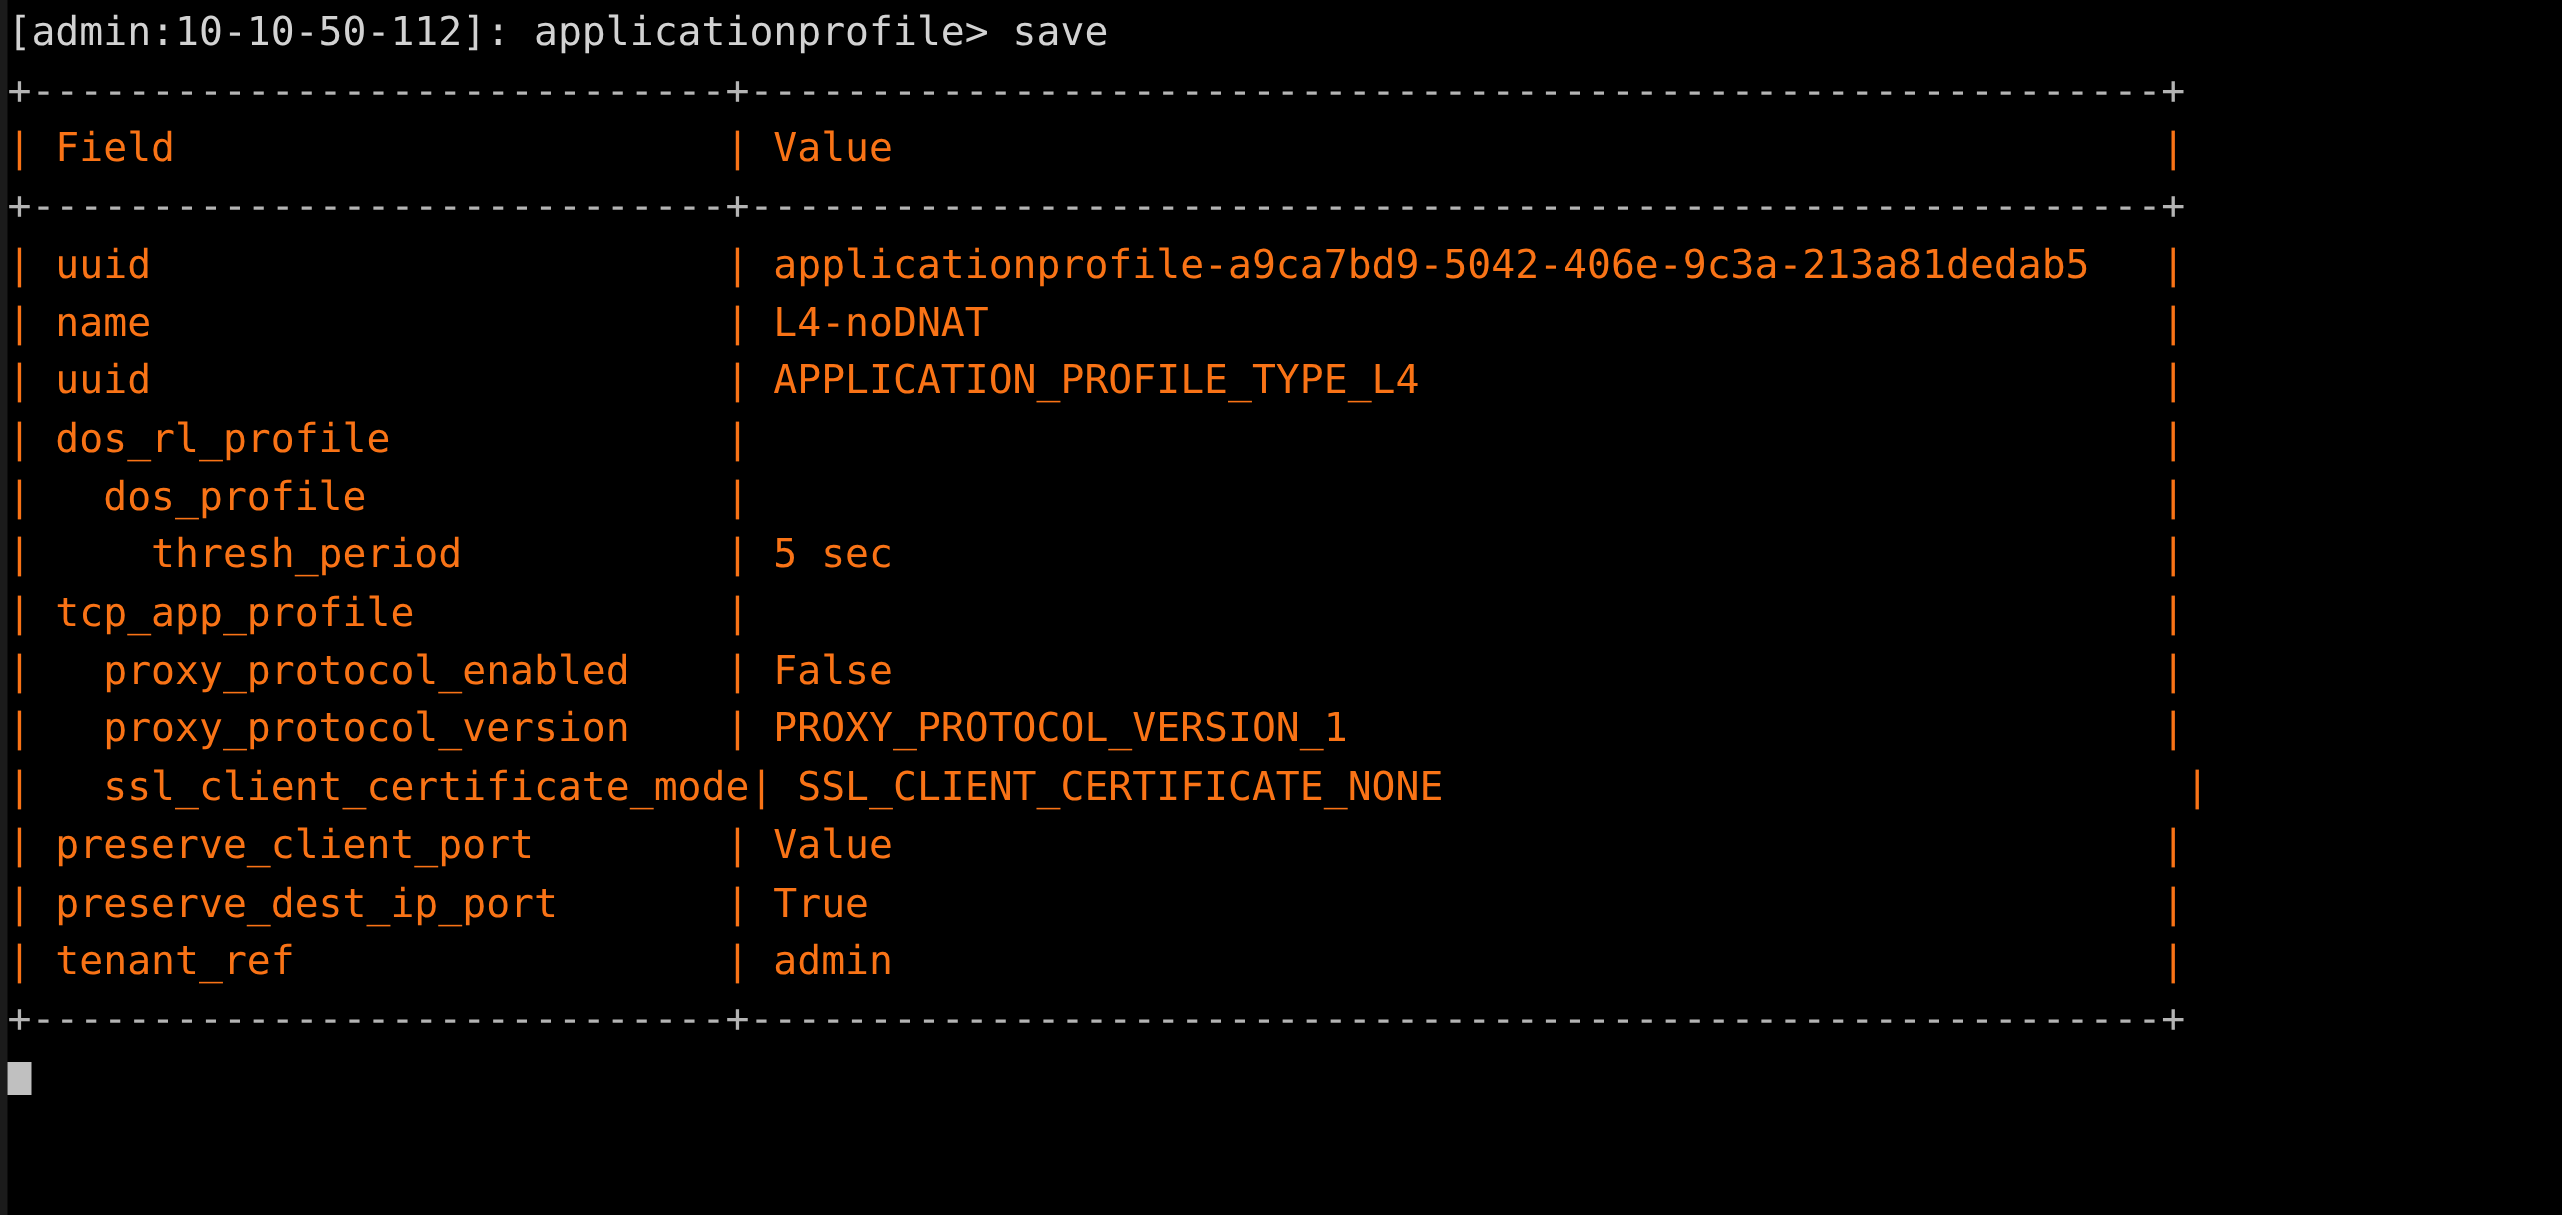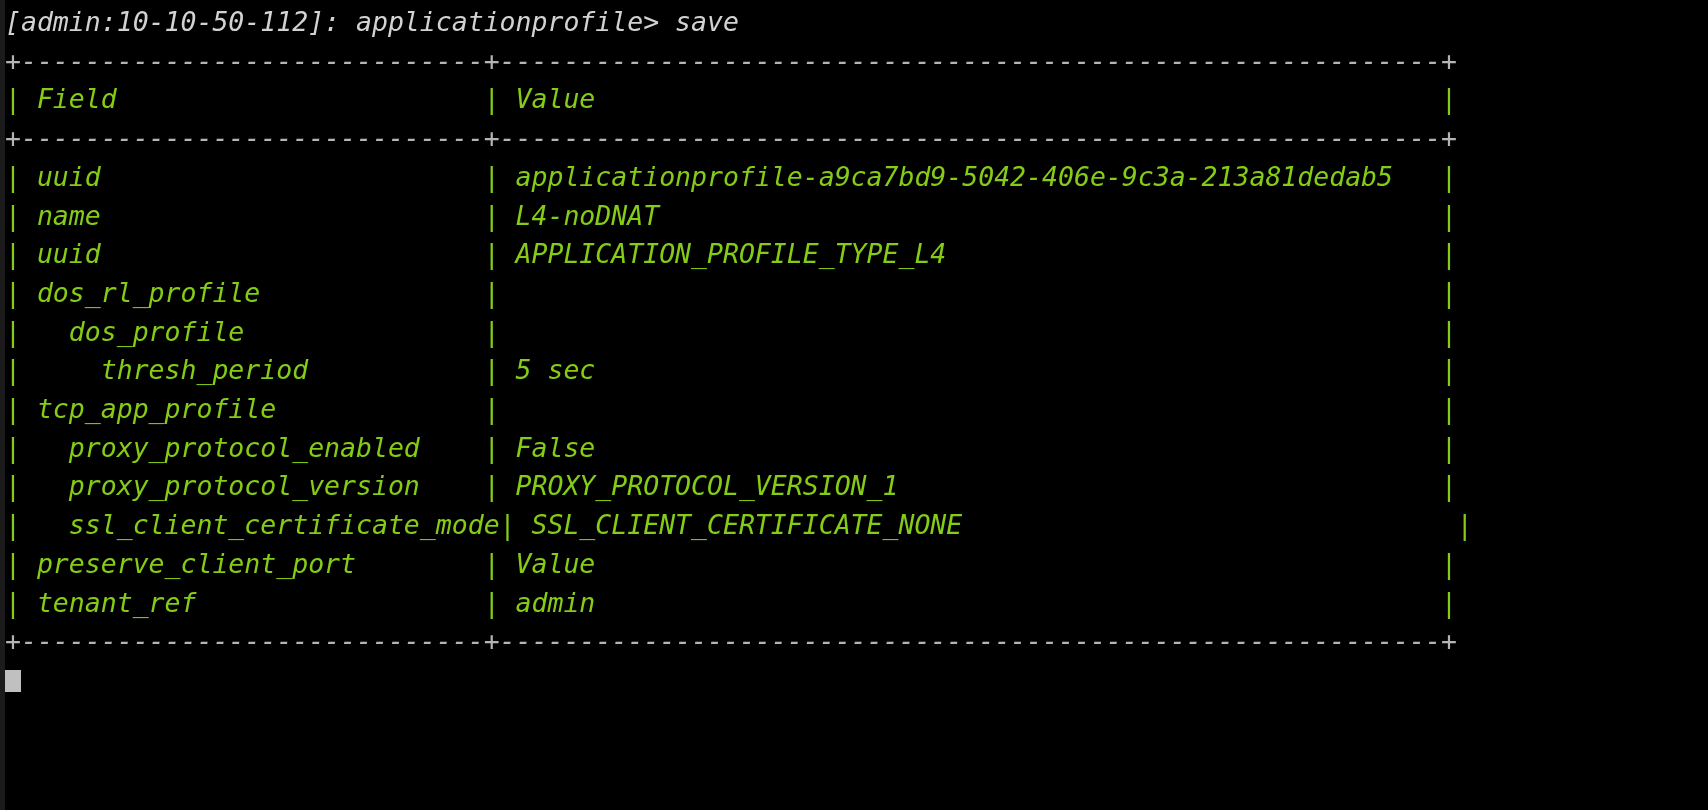--- a/index.html
+++ b/index.html
@@ -32,30 +32,29 @@
     background: #1b1b1b;
   }
   #screen {
     position: absolute;
     left: 5px;
     top: 0;
     width: 1703px;
     height: 810px;
     padding: 3px 0 0 0;
     box-sizing: border-box;
-    font-style: italic;
   }
   pre.term-line {
     margin: 0;
     padding: 0;
     font-family: "DejaVu Sans Mono", "Liberation Mono", monospace;
     font-size: 26.5px;
     line-height: 38.7px;
     letter-spacing: 0px;
-    color: #84cc16;
+    color: #f97316;
     white-space: pre;
     font-weight: 400;
     -webkit-font-smoothing: antialiased;
   }
   pre.term-line.prompt {
     color: #d2d2d2;
   }
   pre.term-line.rule {
     color: #b4b4b4;
   }
@@ -92,20 +91,21 @@
         <pre class="term-line">| name                        | L4-noDNAT                                                 |</pre>
         <pre class="term-line">| uuid                        | APPLICATION_PROFILE_TYPE_L4                               |</pre>
         <pre class="term-line">| dos_rl_profile              |                                                           |</pre>
         <pre class="term-line">|   dos_profile               |                                                           |</pre>
         <pre class="term-line">|     thresh_period           | 5 sec                                                     |</pre>
         <pre class="term-line">| tcp_app_profile             |                                                           |</pre>
         <pre class="term-line">|   proxy_protocol_enabled    | False                                                     |</pre>
         <pre class="term-line">|   proxy_protocol_version    | PROXY_PROTOCOL_VERSION_1                                  |</pre>
         <pre class="term-line">|   ssl_client_certificate_mode| SSL_CLIENT_CERTIFICATE_NONE                               |</pre>
         <pre class="term-line">| preserve_client_port        | Value                                                     |</pre>
+        <pre class="term-line">| preserve_dest_ip_port       | True                                                      |</pre>
         <pre class="term-line">| tenant_ref                  | admin                                                     |</pre>
       </div>
 
     <pre class="term-line rule">+-----------------------------+-----------------------------------------------------------+</pre>
 
     <pre class="term-line prompt cursor-line"><span class="cursor-block"></span></pre>
 
   </div>
 </div>
 

